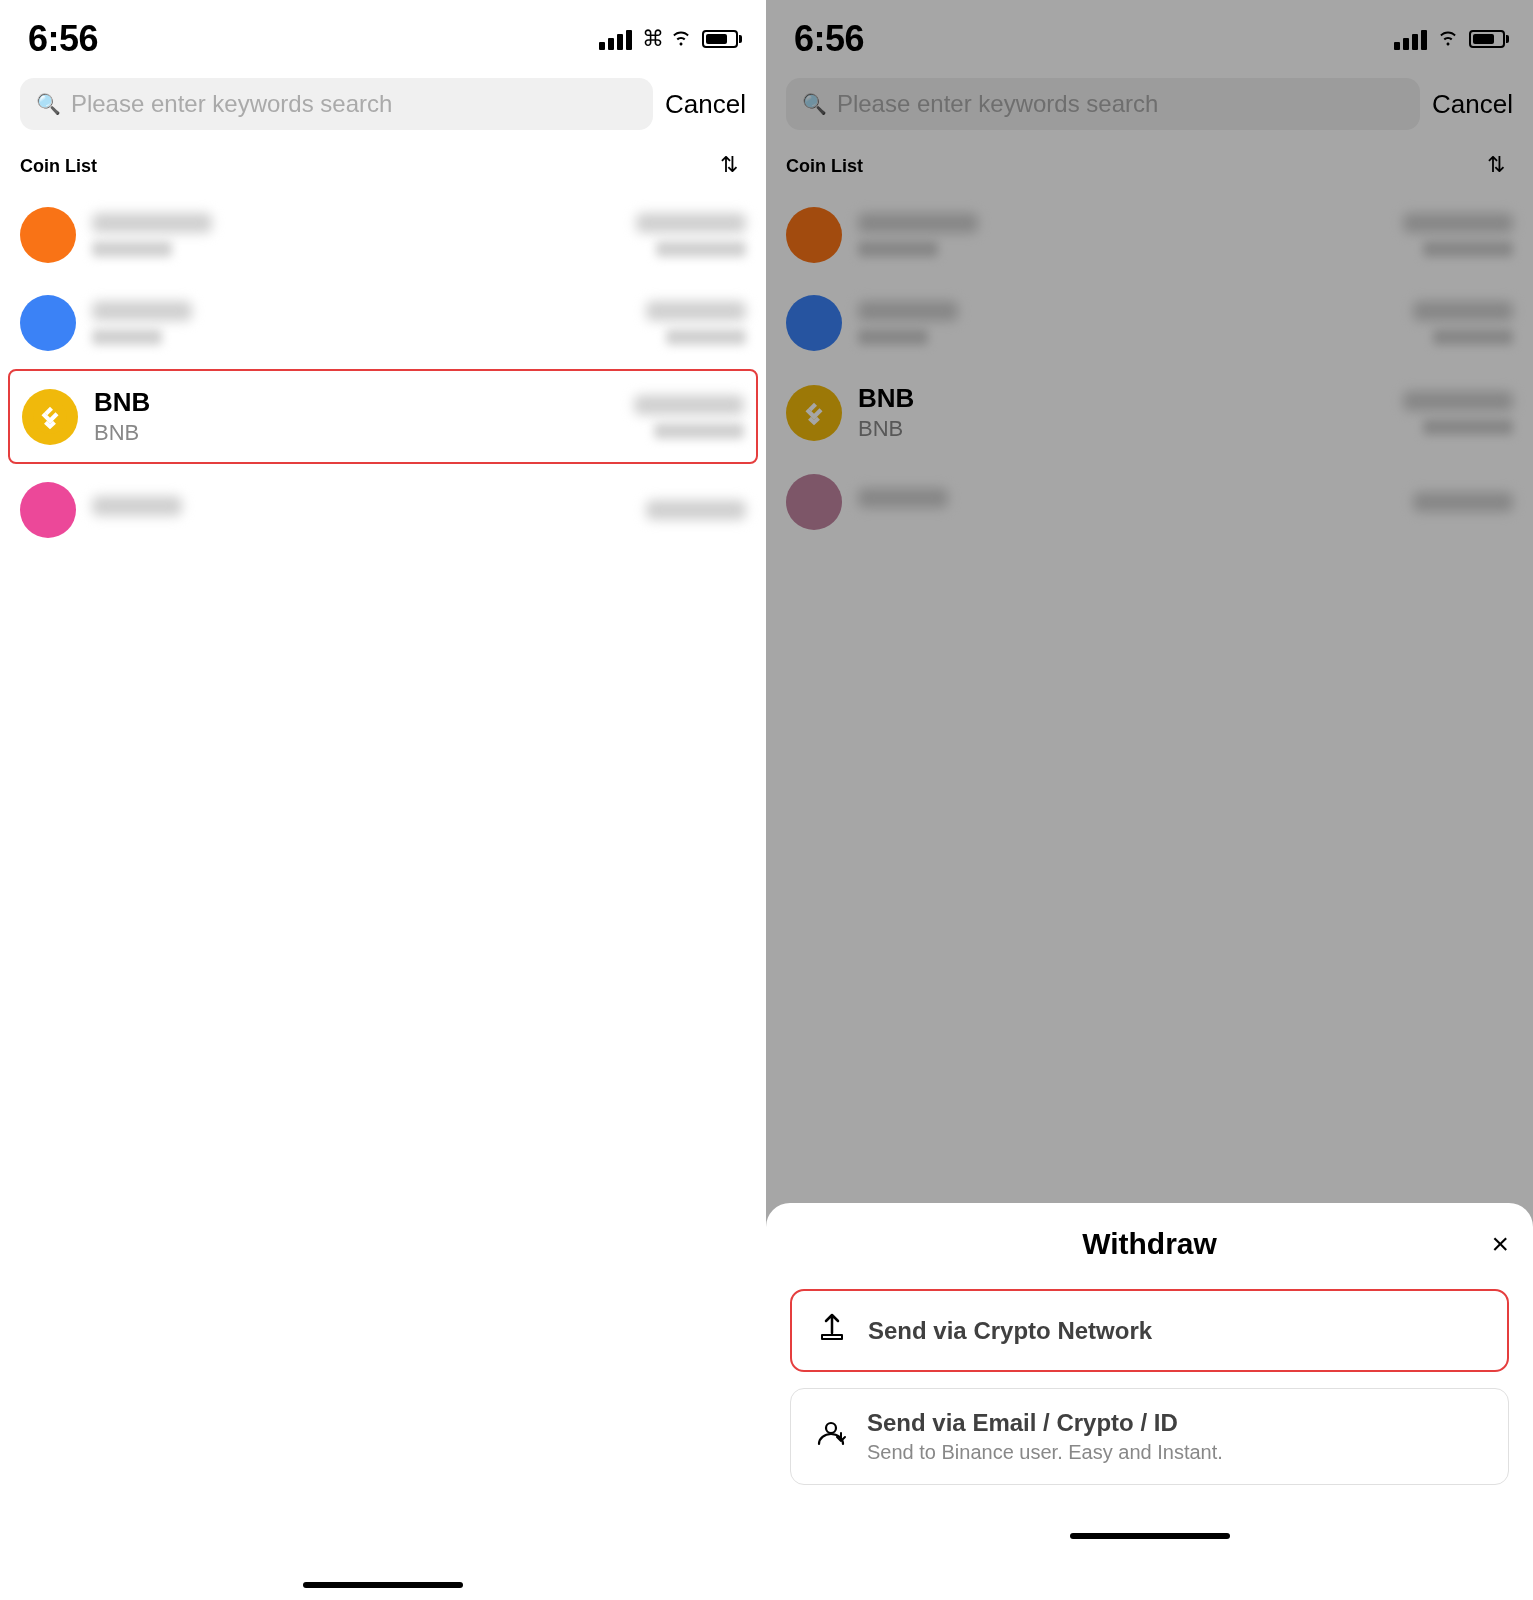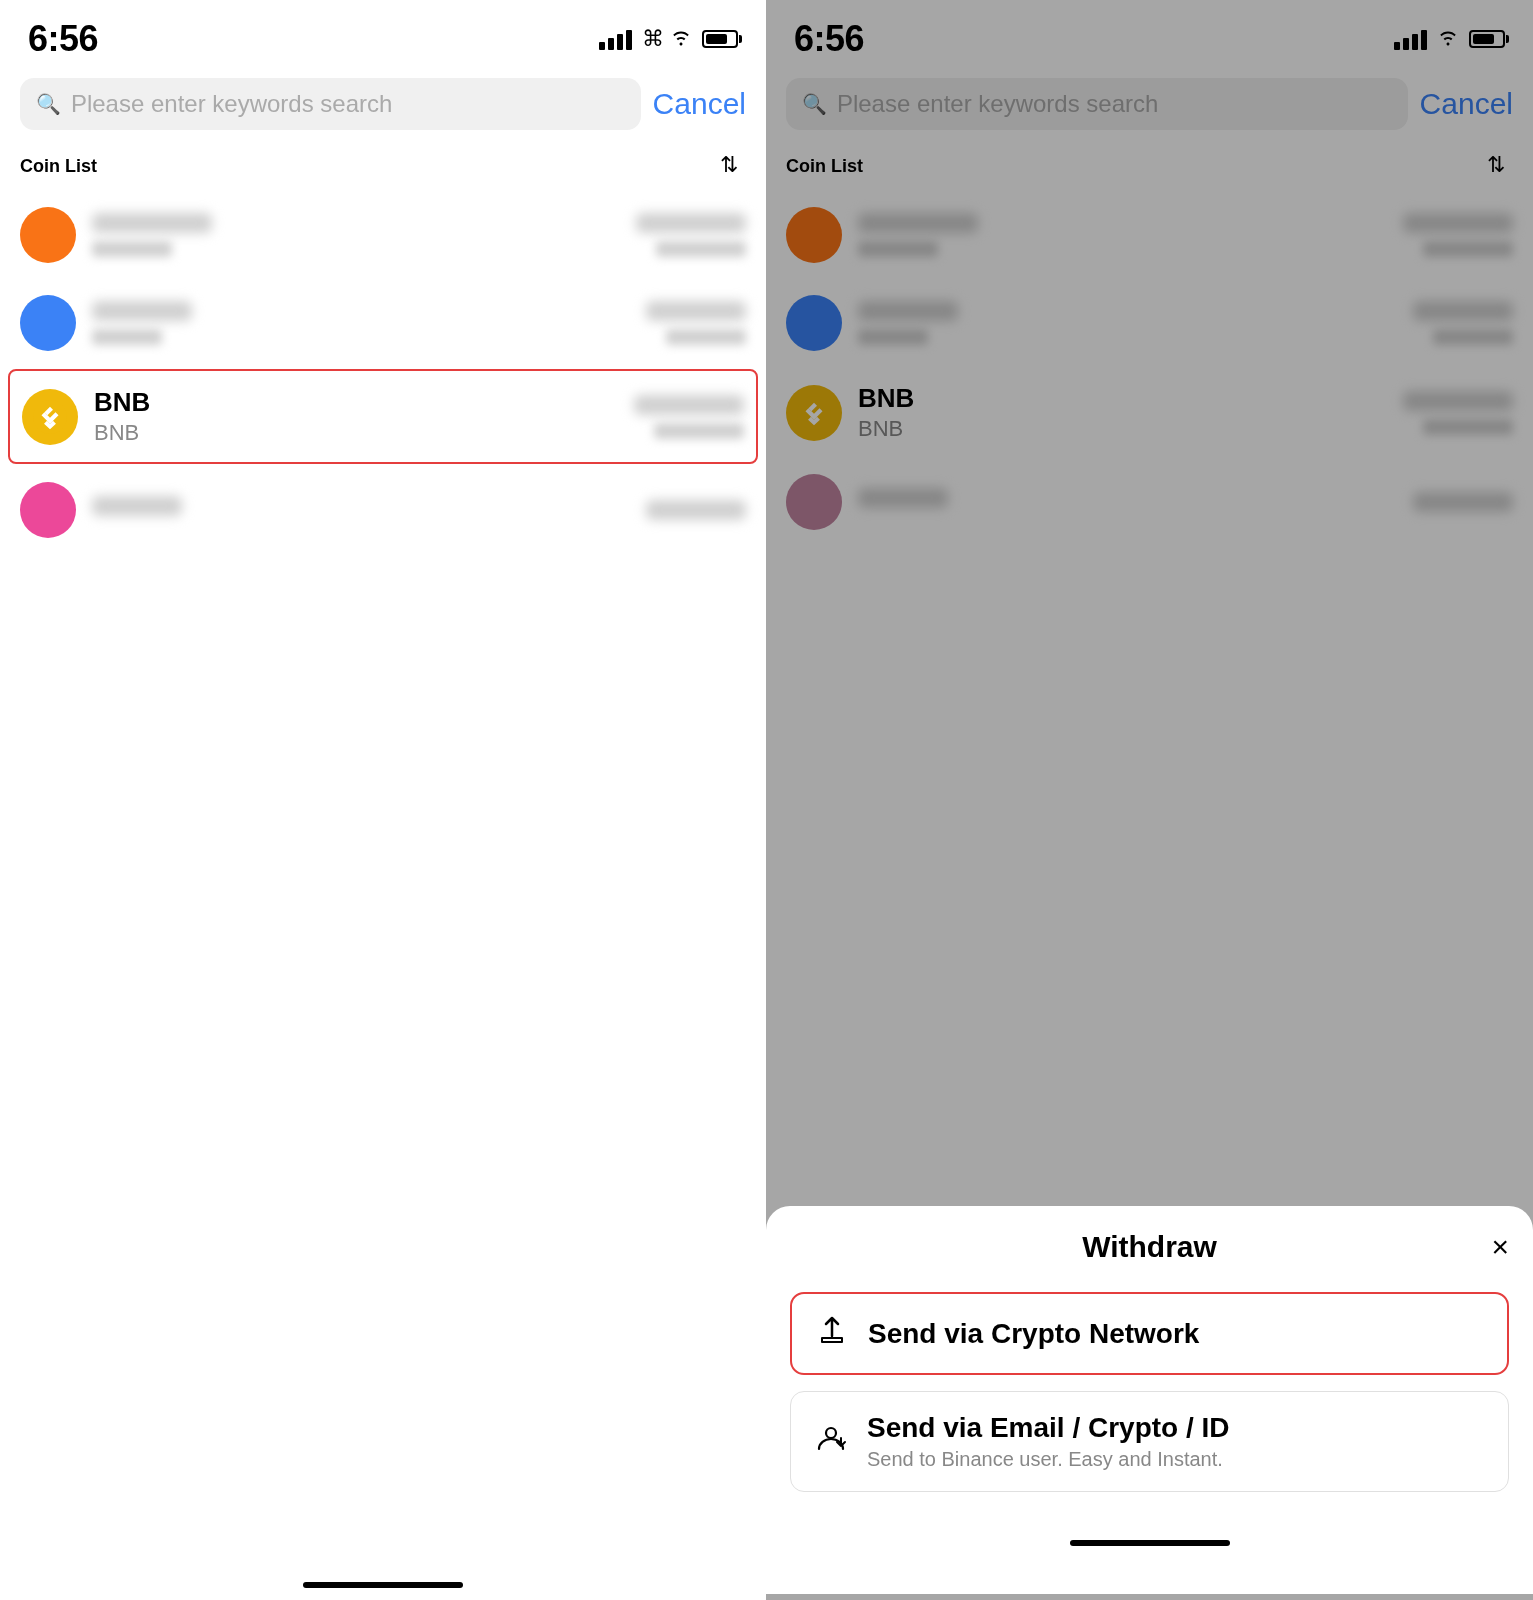--- a/index.html
+++ b/index.html
@@ -114,22 +114,22 @@
     }
     .search-icon-small {
       color: #999;
       font-size: 20px;
     }
     .search-placeholder {
       color: #aaa;
       font-size: 24px;
     }
     .cancel-btn {
-      color: #3b82f6;
-      font-size: 30px;
+      color: #000000;
+      font-size: 26px;
       font-weight: 400;
       white-space: nowrap;
       cursor: pointer;
     }
 
     
     .coin-list-header {
       display: flex;
       justify-content: space-between;
       align-items: center;
@@ -235,27 +235,27 @@
       left: 0;
       right: 0;
       bottom: 0;
       background: rgba(0,0,0,0.35);
       z-index: 10;
     }
 
     
     .withdraw-modal {
       position: absolute;
-      bottom: 6px;
+      bottom: 0;
       left: 0;
       right: 0;
       background: #ffffff;
       border-radius: 24px 24px 0 0;
       z-index: 20;
-      padding: 24px 24px 36px 24px;
+      padding: 24px 24px 49px 24px;
     }
     .modal-header {
       display: flex;
       justify-content: center;
       align-items: center;
       position: relative;
       margin-bottom: 28px;
     }
     .modal-title {
       font-size: 30px;
@@ -285,23 +285,23 @@
       border: 2.5px solid #e53e3e;
     }
     .option-icon {
       font-size: 30px;
       color: #000;
       width: 40px;
       text-align: center;
     }
     .option-text {}
     .option-title {
-      font-size: 28px;
+      font-size: 24px;
       font-weight: 600;
-      color: #000000;
+      color: #404040;
     }
     .option-desc {
       font-size: 20px;
       color: #888;
       margin-top: 4px;
     }
 
     
     .right-content {
       flex: 1;

